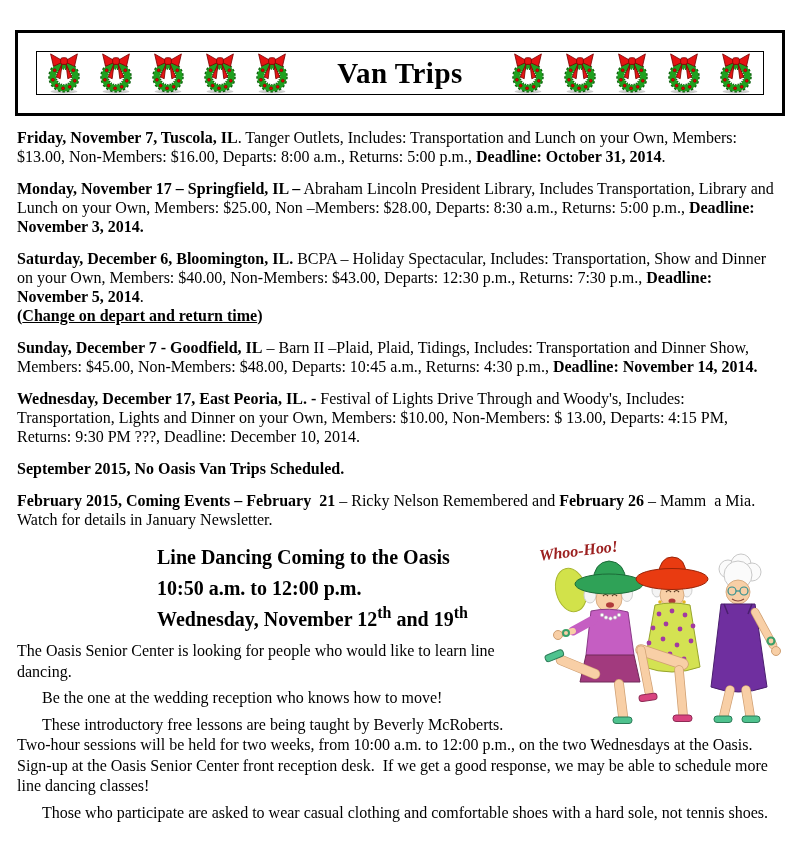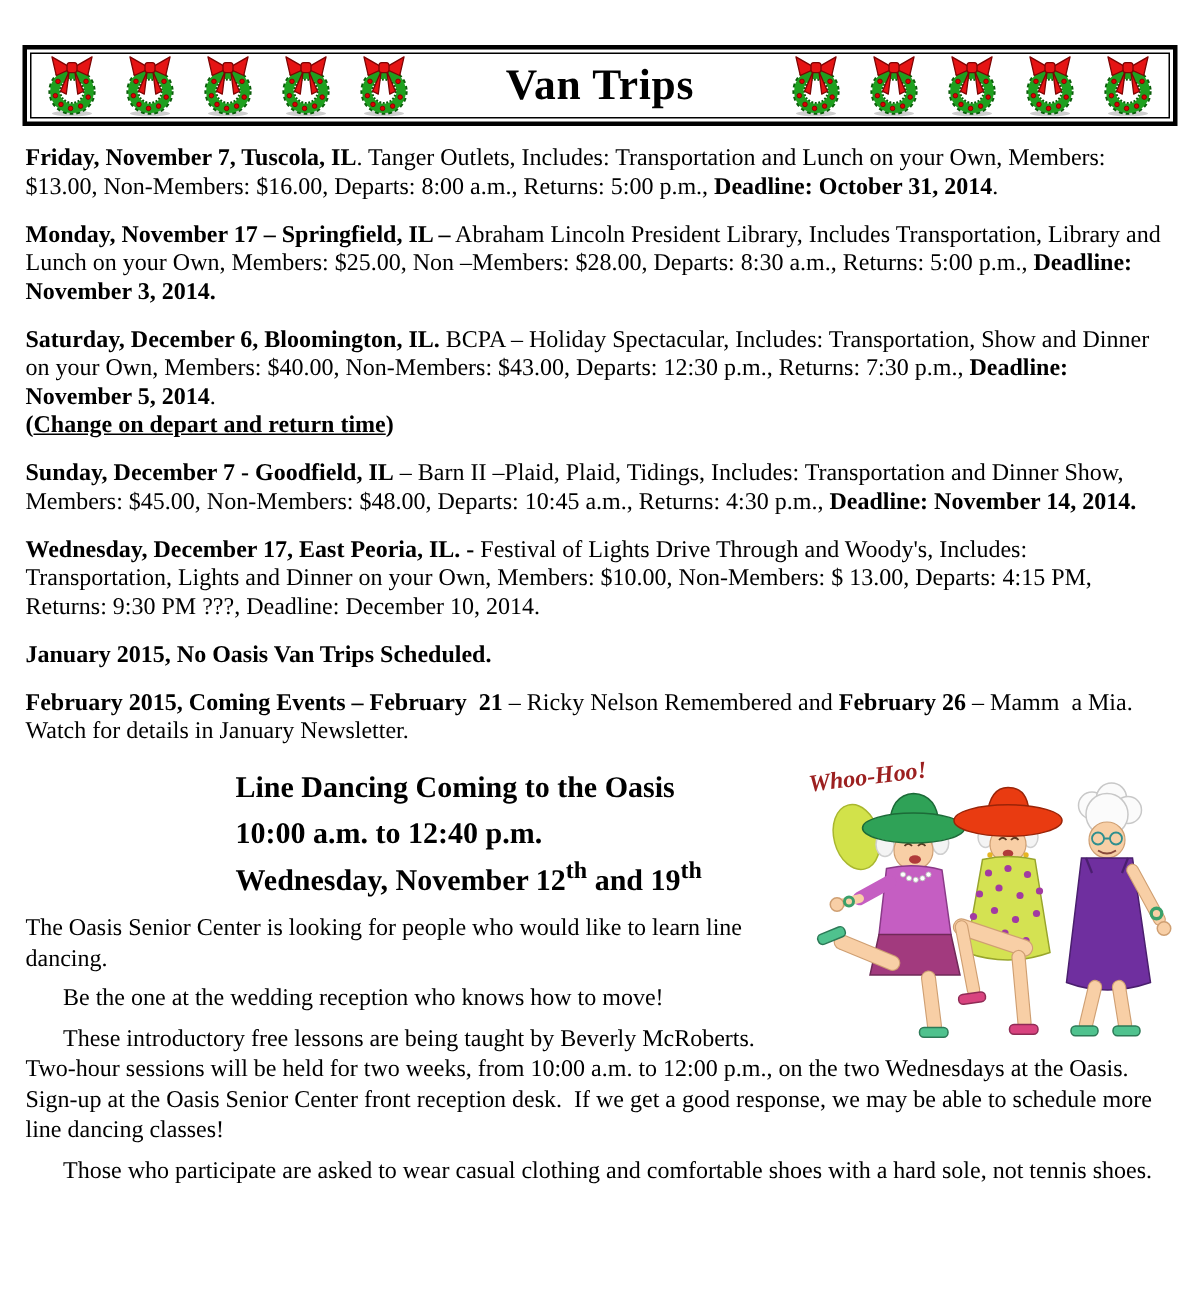--- a/index.html
+++ b/index.html
@@ -1,20 +1,20 @@
 <!DOCTYPE html>
 <html><head>
 <meta charset="utf-8">
 <style>
   html,body { margin:0; padding:0; background:#ffffff; }
   body { width:800px; font-family:"Liberation Serif","DejaVu Serif",serif; color:#000; }
   .page { width:800px; height:863px; overflow:hidden; position:relative; background:#fff; }
 
   
-  .banner-outer { margin:30px 15px 12px 15px; border:3px solid #000; padding:2px; }
+  .banner-outer { margin:30px 15px 12px 15px; border:3px solid #000; padding:18px; }
   .banner-inner { border:1px solid #000; height:42px; display:flex; align-items:center;
                   justify-content:space-between; padding:0 5px; overflow:hidden; }
   .wreath-group { display:flex; gap:8px; align-items:center; flex:0 0 auto; }
   .banner-title { font-size:29px; font-weight:bold; margin:0 8px; letter-spacing:0.5px;
                   font-family:"Liberation Serif","DejaVu Serif",serif; white-space:nowrap; }
 
   
   .content { margin:0 17px; }
   .trip { font-size:16px; line-height:19px; margin:0 0 13px 0; white-space:pre-wrap; }
   .trip.tight { margin-bottom:0; }
@@ -260,21 +260,21 @@
 
   <main class="content">
 
     <section class="trips">
       <p class="trip"><b class="seg">Friday, November 7, Tuscola, IL</b><span class="seg">. Tanger Outlets, Includes: Transportation and Lunch on your Own, Members: $13.00, Non-Members: $16.00, Departs: 8:00 a.m., Returns: 5:00 p.m., </span><b class="seg">Deadline: October 31, 2014</b><span class="seg">.</span></p>
       <p class="trip"><b class="seg">Monday, November 17 – Springfield, IL –</b><span class="seg"> Abraham Lincoln President Library, Includes Transportation, Library and Lunch on your Own, Members: $25.00, Non –Members: $28.00, Departs: 8:30 a.m., Returns: 5:00 p.m., </span><b class="seg">Deadline: November 3, 2014.</b></p>
       <p class="trip tight"><b class="seg">Saturday, December 6, Bloomington, IL.</b><span class="seg"> BCPA – Holiday Spectacular, Includes: Transportation, Show and Dinner on your Own, Members: $40.00, Non-Members: $43.00, Departs: 12:30 p.m., Returns: 7:30 p.m., </span><b class="seg">Deadline: November 5, 2014</b><span class="seg">.</span></p>
       <p class="trip"><b class="seg">(</b><b class="seg seg-u">Change on depart and return time</b><b class="seg">)</b></p>
       <p class="trip"><b class="seg">Sunday, December 7 - Goodfield, IL</b><span class="seg"> – Barn II –Plaid, Plaid, Tidings, Includes: Transportation and Dinner Show, Members: $45.00, Non-Members: $48.00, Departs: 10:45 a.m., Returns: 4:30 p.m., </span><b class="seg">Deadline: November 14, 2014.</b></p>
       <p class="trip"><b class="seg">Wednesday, December 17, East Peoria, IL. -</b><span class="seg"> Festival of Lights Drive Through and Woody's, Includes: Transportation, Lights and Dinner on your Own, Members: $10.00, Non-Members: $ 13.00, Departs: 4:15 PM, Returns: 9:30 PM ???, Deadline: December 10, 2014.</span></p>
-      <p class="trip"><b class="seg">January 2015, No Oasis Van Trips Scheduled.</b></p>
+      <p class="trip"><b class="seg">September 2015, No Oasis Van Trips Scheduled.</b></p>
       <p class="trip"><b class="seg">February 2015, Coming Events – February  21</b><span class="seg"> – Ricky Nelson Remembered and </span><b class="seg">February 26</b><span class="seg"> – Mamm  a Mia. Watch for details in January Newsletter.</span></p>
     </section>
 
     <section class="line-dancing">
 
       <figure class="ld-art">
         <div class="whoo-hoo">Whoo-Hoo!</div>
         <svg viewBox="0 0 250 190" width="250" height="190">
 
           <ellipse cx="38" cy="48" rx="15" ry="22" fill="#d2e24a" stroke="#a9b72f" transform="rotate(-15 38 48)"></ellipse>
@@ -373,21 +373,21 @@
           <line x1="197" y1="148" x2="191" y2="173" stroke="#f8cfa6" stroke-width="8" stroke-linecap="round"></line>
           <line x1="213" y1="148" x2="217" y2="173" stroke="#cf9f72" stroke-width="9.5" stroke-linecap="round"></line>
           <line x1="213" y1="148" x2="217" y2="173" stroke="#f8cfa6" stroke-width="8" stroke-linecap="round"></line>
           <rect x="181" y="174" width="18" height="6.5" rx="3" fill="#4fc28e" stroke="#2c7a57"></rect>
           <rect x="209" y="174" width="18" height="6.5" rx="3" fill="#4fc28e" stroke="#2c7a57"></rect>
         </svg>
       </figure>
 
       <div class="ld-headings">
         <div>Line Dancing Coming to the Oasis</div>
-        <div>10:00 a.m. to 12:40 p.m.</div>
+        <div>10:50 a.m. to 12:00 p.m.</div>
         <div><b class="seg">Wednesday, November 12</b><b class="seg"><sup>th</sup></b><b class="seg"> and 19</b><b class="seg"><sup>th</sup></b></div>
       </div>
 
       <p class="lp">The Oasis Senior Center is looking for people who would like to learn line dancing.</p>
       <p class="lp indent">Be the one at the wedding reception who knows how to move!</p>
       <p class="lp indent">These introductory free lessons are being taught by Beverly McRoberts.  Two-hour sessions will be held for two weeks, from 10:00 a.m. to 12:00 p.m., on the two Wednesdays at the Oasis.  Sign-up at the Oasis Senior Center front reception desk.  If we get a good response, we may be able to schedule more line dancing classes!</p>
       <p class="lp indent">Those who participate are asked to wear casual clothing and comfortable shoes with a hard sole, not tennis shoes.</p>
     </section>
 
   </main>

